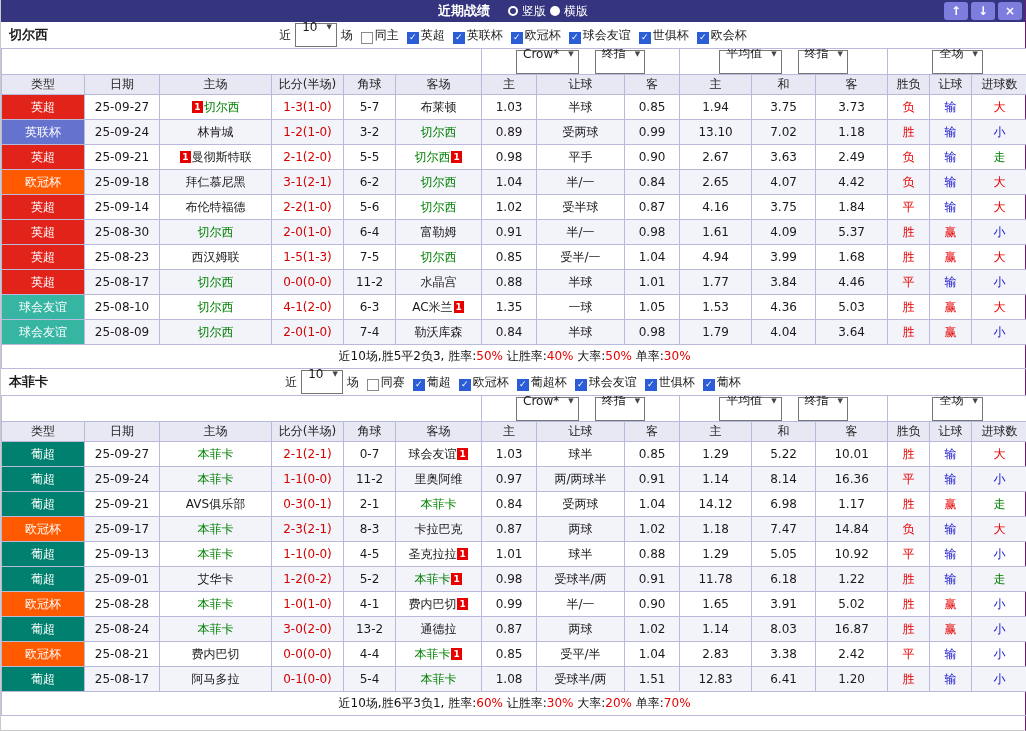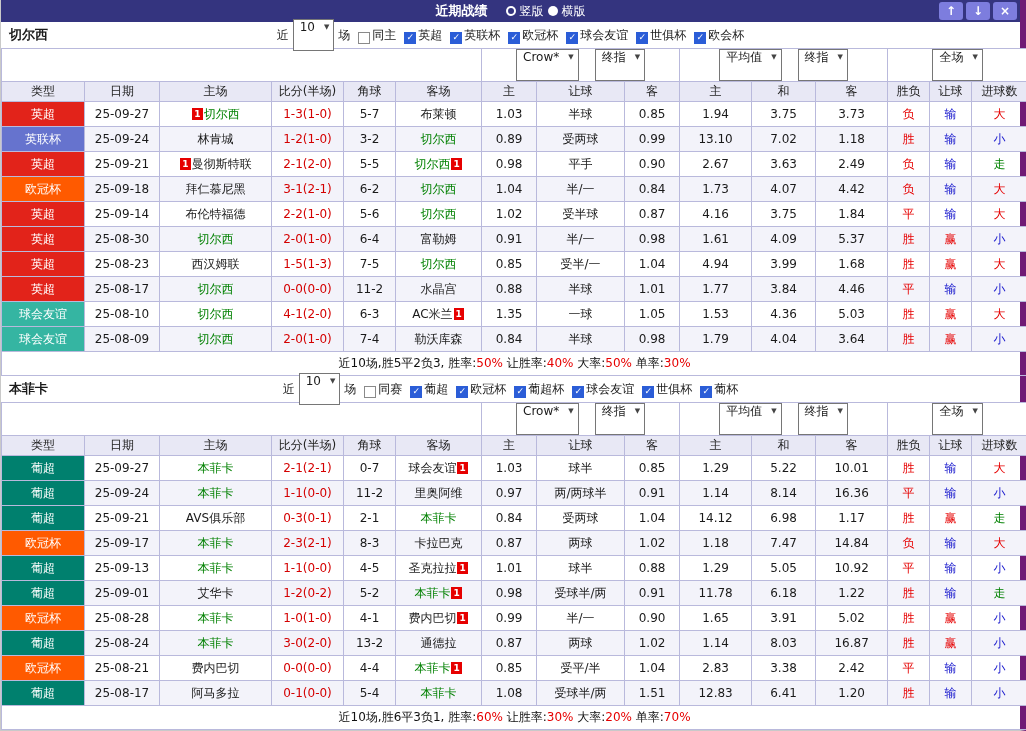--- a/index.html
+++ b/index.html
@@ -1,18 +1,18 @@
 <!DOCTYPE html>
 <html><head>
 <meta charset="utf-8">
 <style>
   * { margin:0; padding:0; box-sizing:border-box; }
   html,body { width:1026px; height:731px; overflow:hidden; background:#fff;
     font-family:"DejaVu Sans","Liberation Sans",sans-serif; font-size:12px; color:#1a1a1a; }
-  .window { width:1026px; height:731px; border-left:1px solid #c9c9c9; border-right:6px solid #701a75; border-bottom:1px solid #c9c9c9; }
+  .window { width:1026px; height:731px; border-left:1px solid #c9c9c9; border-right:1px solid #701a75; border-bottom:1px solid #c9c9c9; }
 
   
   .titlebar { height:22px; background:#34347f; position:relative; display:flex; align-items:center; }
   .title-center { position:absolute; left:0; right:0; top:0; bottom:0; display:flex; justify-content:center; align-items:center; gap:14px; color:#fff; }
   .title { font-weight:bold; font-size:13px; }
   .radio-wrap { display:inline-flex; align-items:center; gap:4px; cursor:pointer; margin-left:4px; }
   .radio { width:10px; height:10px; border-radius:50%; background:#fff; display:inline-block; position:relative; }
   .radio.sel::after { content:''; position:absolute; left:2px; top:2px; right:2px; bottom:2px; background:#34347f; border-radius:50%; }
   .radio-label { color:#ffffff; font-size:12px; }
   .tb-buttons { position:absolute; right:3px; top:2px; display:flex; gap:3px; z-index:2; }
@@ -24,21 +24,21 @@
   .team-label { position:absolute; left:8px; top:0; height:26px; display:flex; align-items:center; font-weight:bold; font-size:13px; }
   .filter-controls { display:flex; align-items:center; gap:4px; }
   .cb-wrap { display:inline-flex; align-items:flex-end; gap:2px; margin-left:4px; cursor:pointer; }
   .cb { width:12px; height:12px; border:1px solid #8a8a8a; background:#fff; display:inline-flex; align-items:center; justify-content:center;
     font-size:9px; color:#fff; line-height:1; }
   .cb.checked { background:#2b5dd7; border-color:#2b5dd7; }
   .cb-label { font-size:12px; }
 
   
   .select { display:inline-flex; align-items:center; justify-content:space-between; gap:9px; border:1px solid #767676;
-    background:#fff; height:32px; padding:0 4px 16px 6px; font-size:12px; cursor:pointer; white-space:nowrap; }
+    background:#fff; height:24px; padding:0 4px 16px 6px; font-size:12px; cursor:pointer; white-space:nowrap; }
   .sel-arrow { font-size:7px; color:#444; }
 
   
   table.stats { border-collapse:collapse; table-layout:fixed; width:1026px; }
   .stats td { border:1px solid #b9b9dc; text-align:center; height:25px; font-size:12px; white-space:nowrap; overflow:hidden; }
   .dd-row td { background:#fff; height:26px; }
   .dd-box { display:flex; justify-content:center; align-items:center; gap:16px; }
   .head-row td { background:#e8e8f5; height:20px; color:#222; }
   tr.r-alt td { background:#f3f3fa; }
   td.lg { color:#fff; }
@@ -238,21 +238,21 @@
             <tr class="data-row r-alt">
               <td class="lg" style="background: rgb(255, 90, 0);">欧冠杯</td>
               <td>25-09-18</td>
               <td class="team-cell"><span class="tname">拜仁慕尼黑</span></td>
               <td class="score">3-1(2-1)</td>
               <td>6-2</td>
               <td class="team-cell"><span class="tname self">切尔西</span></td>
               <td>1.04</td>
               <td>半/一</td>
               <td>0.84</td>
-              <td>1.73</td>
+              <td>2.65</td>
               <td>4.07</td>
               <td>4.42</td>
               <td style="color: rgb(230, 0, 0);">负</td>
               <td style="color: rgb(20, 20, 204);">输</td>
               <td style="color: rgb(230, 0, 0);">大</td>
             </tr>
             <tr class="data-row">
               <td class="lg" style="background: rgb(226, 35, 26);">英超</td>
               <td>25-09-14</td>
               <td class="team-cell"><span class="tname">布伦特福德</span></td>

